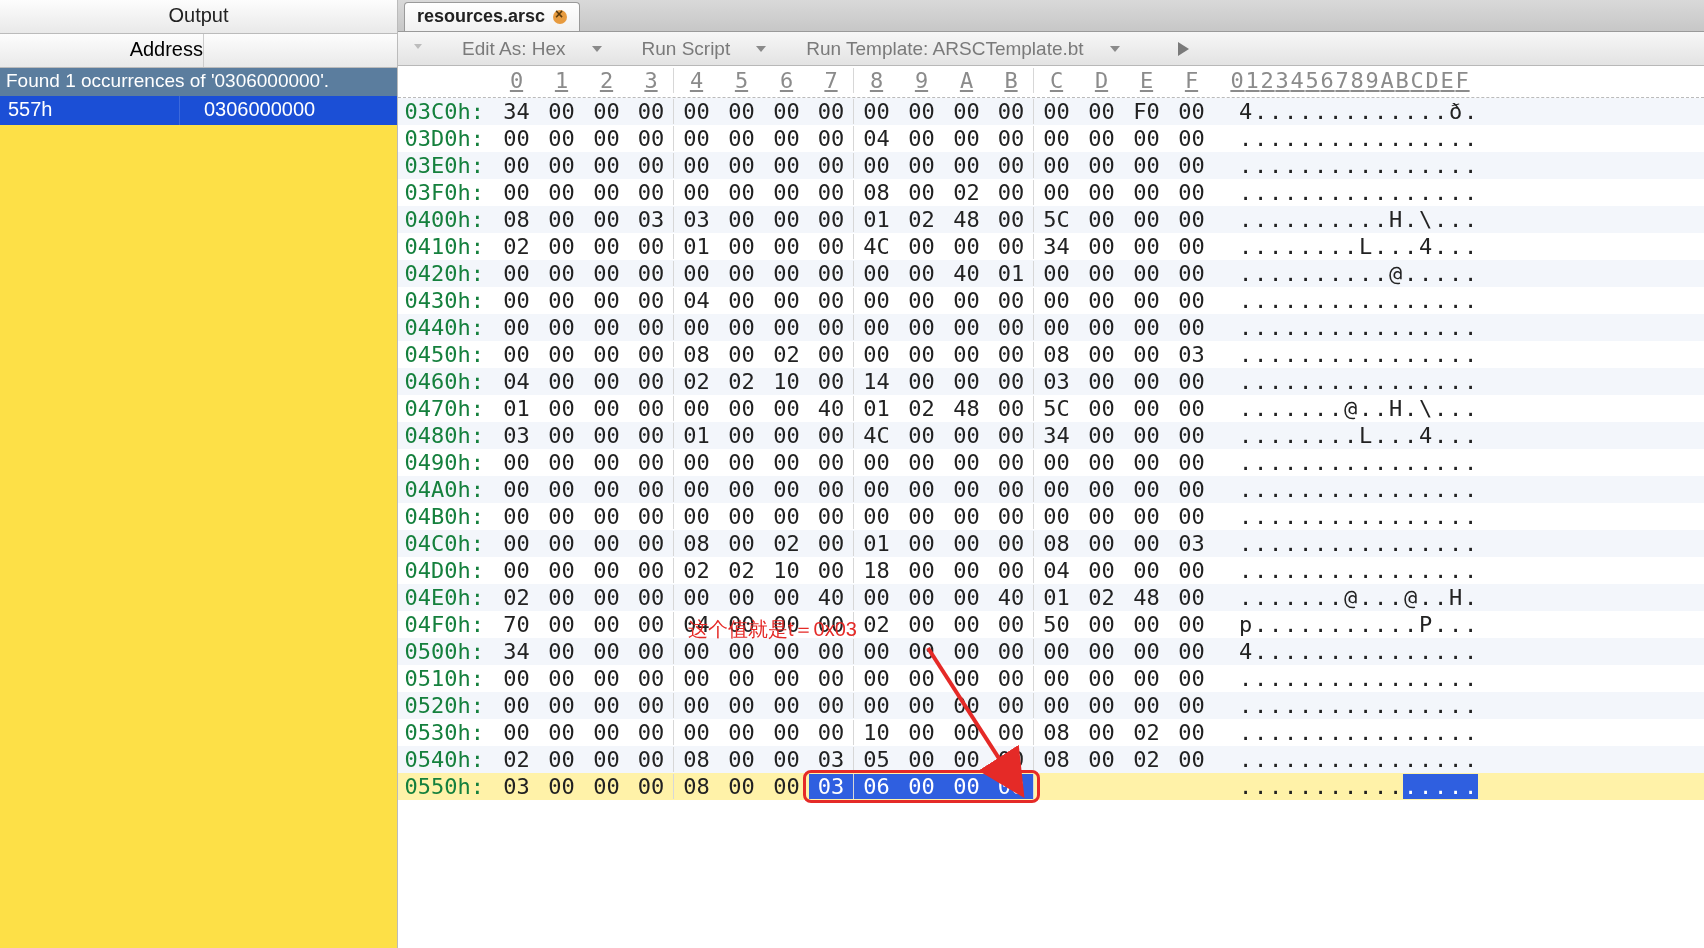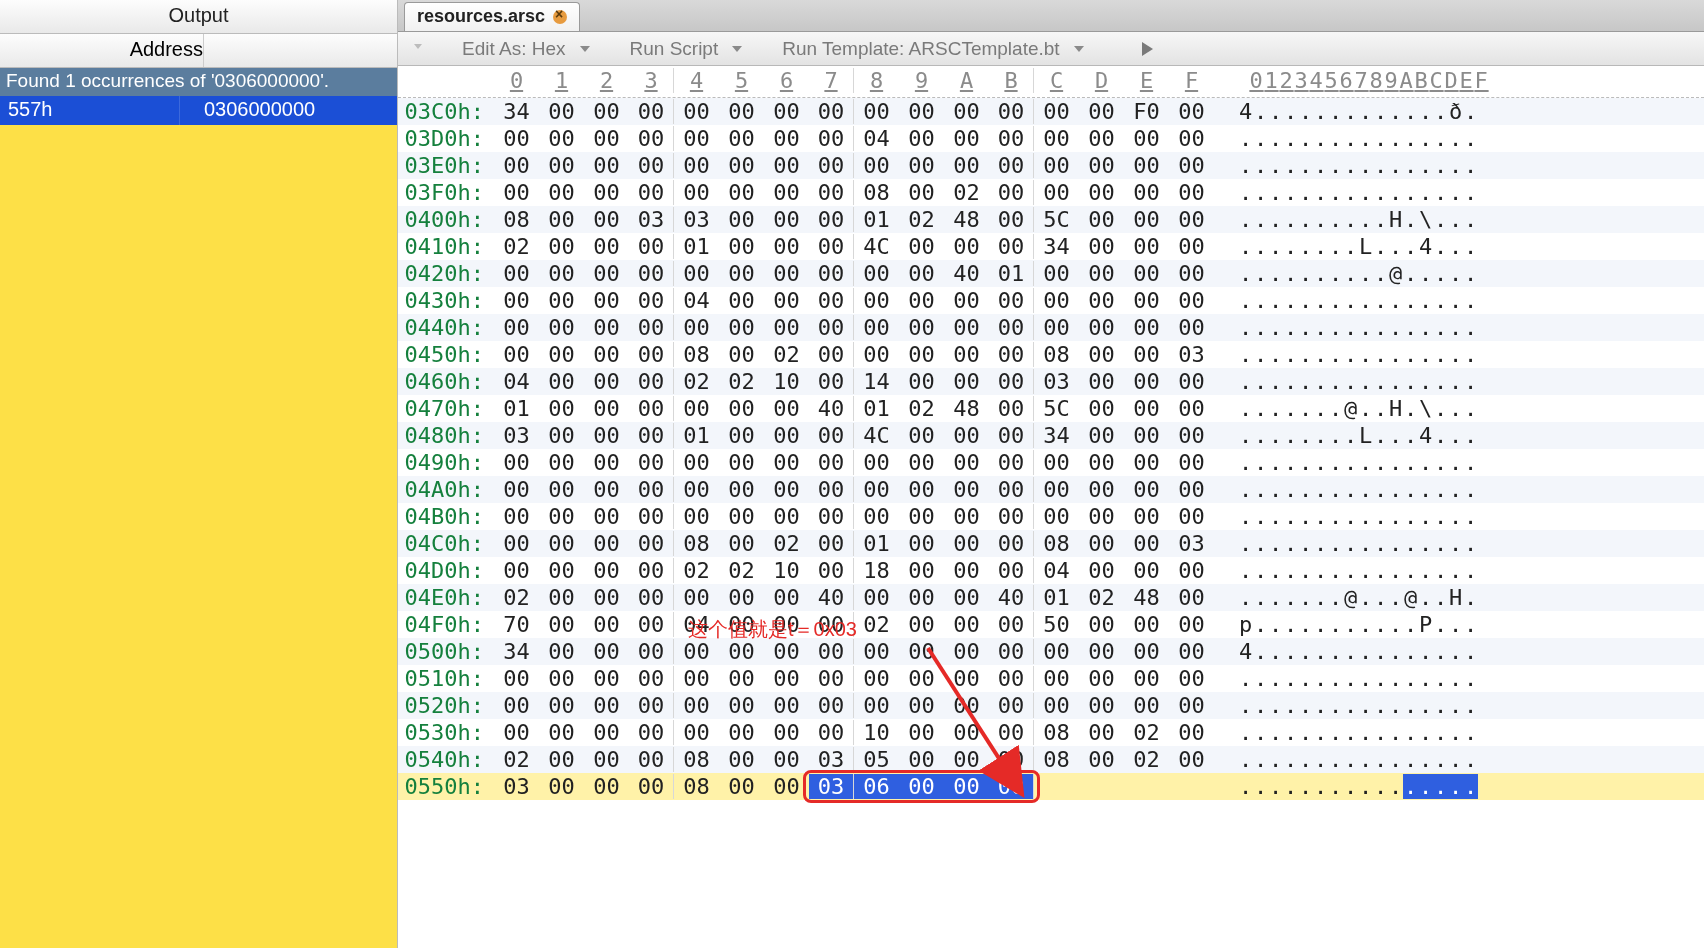--- a/index.html
+++ b/index.html
@@ -73,42 +73,42 @@
   }
   .tab .xclose:after {
     content: "×"; position: absolute; left: 2px; top: -4px; font-size: 14px; color: #5a3a0c; font-weight:700;
   }
   .toolbar {
     height: 34px; background: linear-gradient(#f7f7f7,#e3e3e3);
     border-bottom: 1px solid #b8b8b8;
     display: flex; align-items: center; gap: 40px;
     padding-left: 14px; color: #7a7a7a; font-size: 19px;
   }
-  .toolbar .tmenu { display: inline-flex; align-items: center; gap: 12px; }
+  .toolbar .tmenu { display: inline-flex; align-items: center; gap: 24px; }
   .toolbar .small-arrow {
     width: 0; height: 0; border-left: 5px solid transparent; border-right: 5px solid transparent; border-top: 6px solid #8a8a8a;
     display: inline-block; margin-left: 2px;
   }
   .toolbar .play {
     width: 0; height: 0; border-top: 7px solid transparent; border-bottom: 7px solid transparent; border-left: 11px solid #7a7a7a;
     display: inline-block; margin-left: 18px;
   }
   .hexarea {
     flex: 1; display: flex; background: #fff;
   }
   .hexscroll { display: flex; flex-direction: column; overflow: hidden; }
   .hex-head {
     display: flex; font-family: "Menlo","Consolas",monospace; font-size: 22px;
     color: #8b8b8b; padding: 2px 0 4px; background: #fff;
     border-bottom: 1px dashed #bbb;
   }
   .addrcol { width: 96px; text-align: right; padding-right: 10px; }
   .bytescol { display: flex; }
   .bytescol .bh { width: 45px; text-align: center; text-decoration: underline;}
-  .asciicol { margin-left: 35px; letter-spacing: 1px;}
+  .asciicol { margin-left: 16px; letter-spacing: 1px;}
   .asciicol .ah { display:inline-block; width: 15px; text-align:center; text-decoration: underline;}
   .hexrow {
     display: flex; font-family: "Menlo","Consolas",monospace; font-size: 22px;
     color: #222; height: 27px; align-items: center;
   }
   .hexrow:nth-child(odd) { background: #f3f6fb; }
   .hexrow .addr { width: 96px; text-align: right; padding-right: 10px; color: #15803d;}
   .hexrow .bytes { display: flex; }
   .hexrow .bytes span { width: 45px; text-align: center; }
   .hexrow .ascii { margin-left: 24px; }

